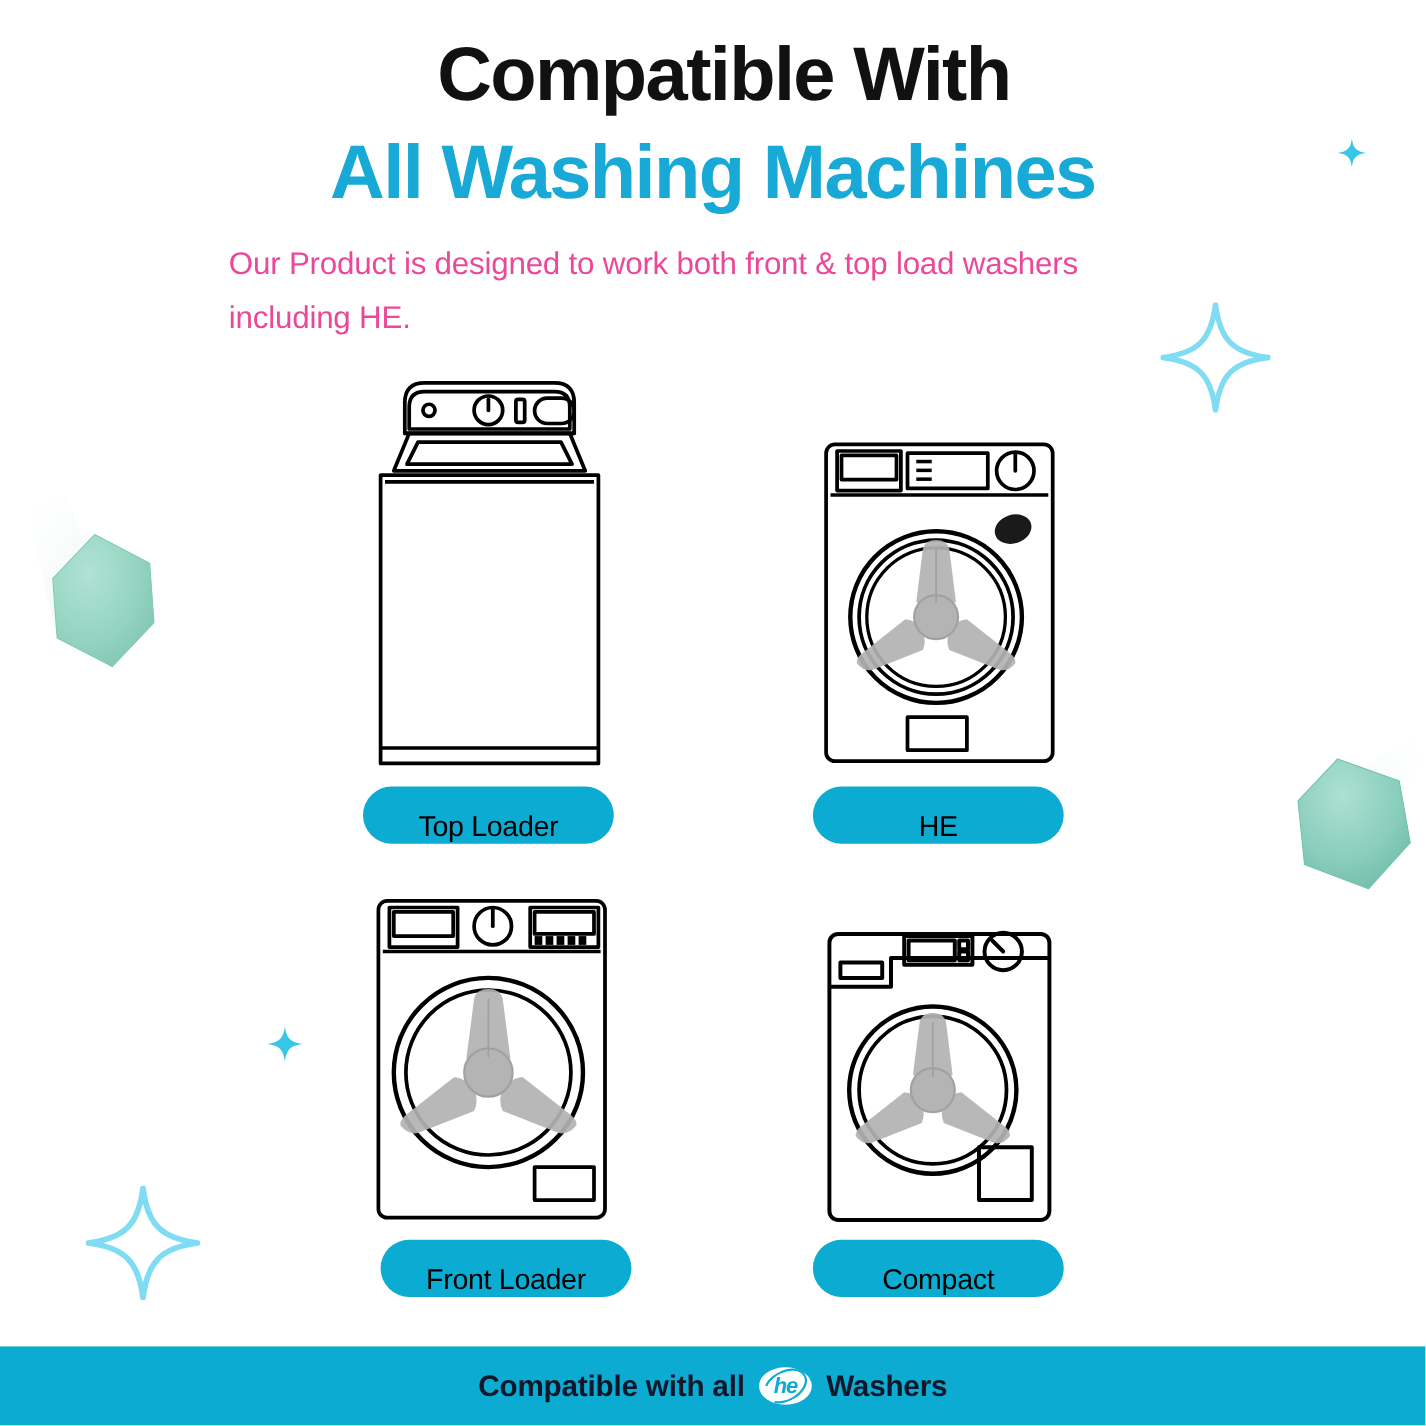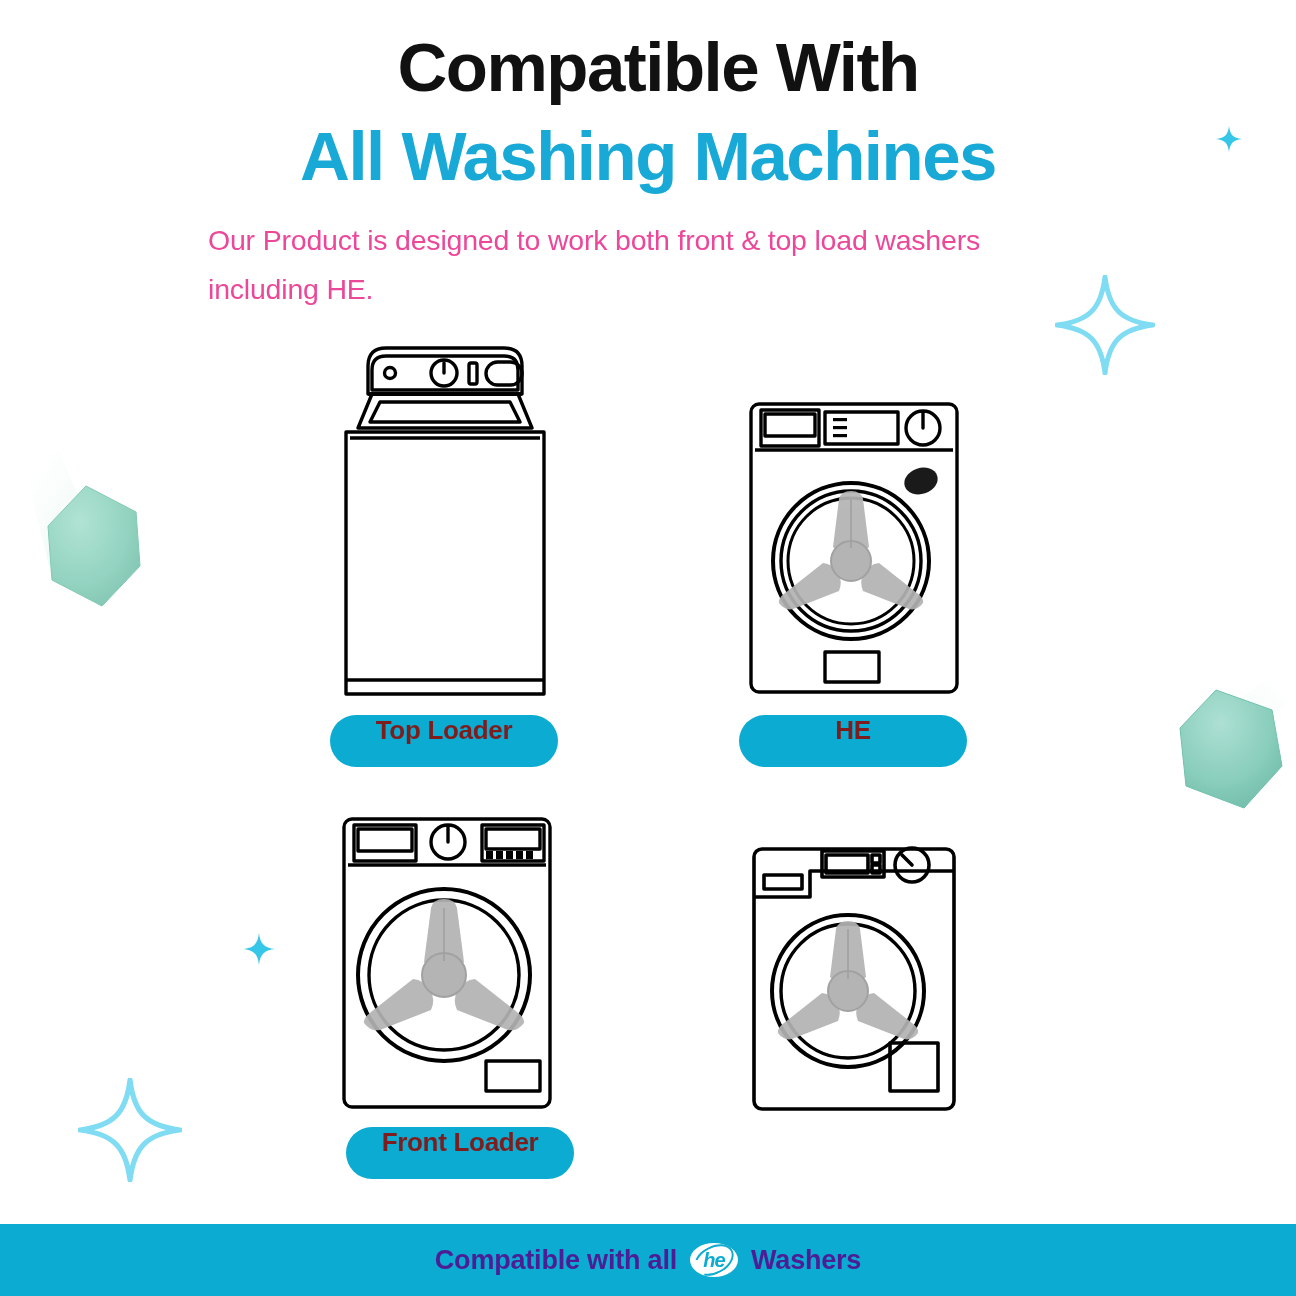--- a/index.html
+++ b/index.html
@@ -54,45 +54,45 @@
   .grid { position: absolute; top: 0; left: 0; width: 1296px; height: 1296px; }
   .cell-art { position: absolute; }
 
   
   .pill {
     position: absolute;
     height: 52px;
     border-radius: 26px;
     background: #0CABD2;
     display: flex;
-    align-items: flex-start;
+    align-items: flex-end;
     justify-content: center;
-    color: #7f1d1d;
+    color: #000000;
     font-size: 26px;
-    font-weight: 700;
+    font-weight: 400;
     letter-spacing: -0.3px;
   }
   .pill-topload   { left: 330px; top: 715px; width: 228px; }
   .pill-he        { left: 739px; top: 715px; width: 228px; }
   .pill-frontload { left: 346px; top: 1127px; width: 228px; }
   .pill-compact   { left: 739px; top: 1127px; width: 228px; }
 
   
   .banner {
     position: absolute;
     left: 0; bottom: 0;
     width: 1296px; height: 72px;
     background: #0CABD2;
     display: flex;
     align-items: center;
     justify-content: center;
     gap: 13px;
   }
   .banner-text {
-    color: #4c1d95;
+    color: #0f172a;
     font-size: 27px;
     font-weight: 700;
     letter-spacing: -0.2px;
   }
   .he-badge {
     width: 48px; height: 34px;
     border-radius: 50% / 50%;
     background: #ffffff;
     display: flex;
     align-items: center;
@@ -331,20 +331,23 @@
 
     <div class="pill pill-topload">
       <span>Top Loader</span>
     </div>
     <div class="pill pill-he">
       <span>HE</span>
     </div>
     <div class="pill pill-frontload">
       <span>Front Loader</span>
     </div>
+    <div class="pill pill-compact">
+      <span>Compact</span>
+    </div>
   </div>
 
   <div class="banner">
     <span class="banner-text">Compatible with all</span>
     <span class="he-badge">
       <span>he</span>
     </span>
     <span class="banner-text">Washers</span>
   </div>
 

